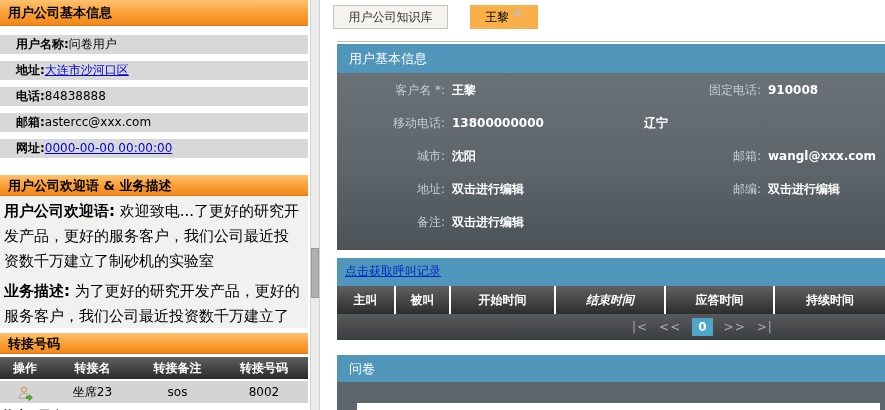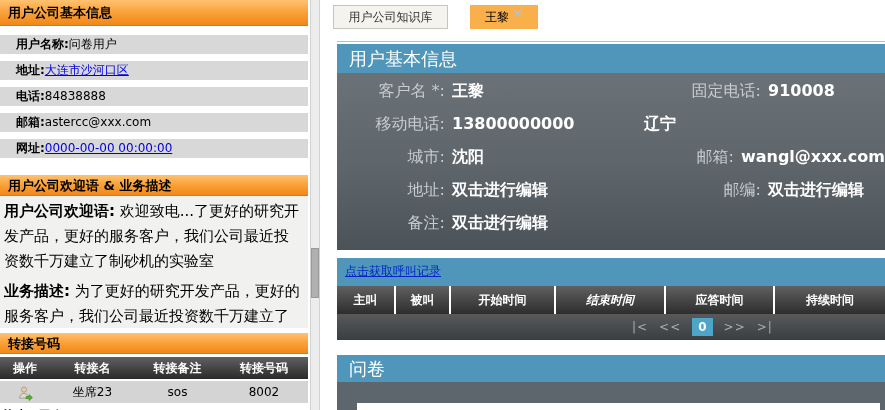--- a/index.html
+++ b/index.html
@@ -38,26 +38,26 @@
   .scroll-thumb { position:absolute; left:0; top:248px; width:8px; height:50px; background:#b0b0b0; border:1px solid #9a9a9a; }
 
   
   .tab { position:absolute; top:5px; height:24px; line-height:23px; text-align:center; font-size:12px; cursor:pointer; }
   .tab.inactive { left:333px; width:115px; background:#f5f3ee; border:1px solid #c8c5bc; color:#333; }
   .tab.active { left:470px; width:68px; background:#f9b04a; color:#000; }
   .tab .close { color:#b9c2c6; font-weight:bold; font-size:13px; margin-left:3px; position:relative; top:-4px; cursor:pointer; }
   .topline { position:absolute; left:337px; top:41px; width:548px; border-top:1px solid #bdbdbd; }
 
   .panel { position:absolute; left:337px; width:548px; }
-  .blue-header { height:27px; line-height:27px; background:#5096ba; color:#fff; font-size:18px; padding-left:12px; }
+  .blue-header { height:27px; line-height:27px; background:#5096ba; color:#fff; font-size:13px; padding-left:12px; }
 
   .user-info { top:44px; }
   .user-info .blue-header { height:29px; line-height:29px; }
   .ui-body { height:177px; background:linear-gradient(180deg,#6a7177 0%,#5d646a 55%,#4b5258 100%); padding-top:1px; }
-  .f-row { display:flex; height:33px; line-height:33px; font-size:16px; }
+  .f-row { display:flex; height:33px; line-height:33px; font-size:12px; }
   .f-cell { display:flex; }
   .f-cell.lft { width:300px; }
   .f-cell.rgt { flex:1; }
   .f-lbl { color:#c6ccd0; text-align:right; }
   .lft .f-lbl { width:108px; }
   .rgt .f-lbl { width:124px; }
   .f-val { margin-left:7px; color:#fff; font-weight:bold; }
   .f-val.editable { cursor:pointer; }
 
   .call-records { top:258px; }

